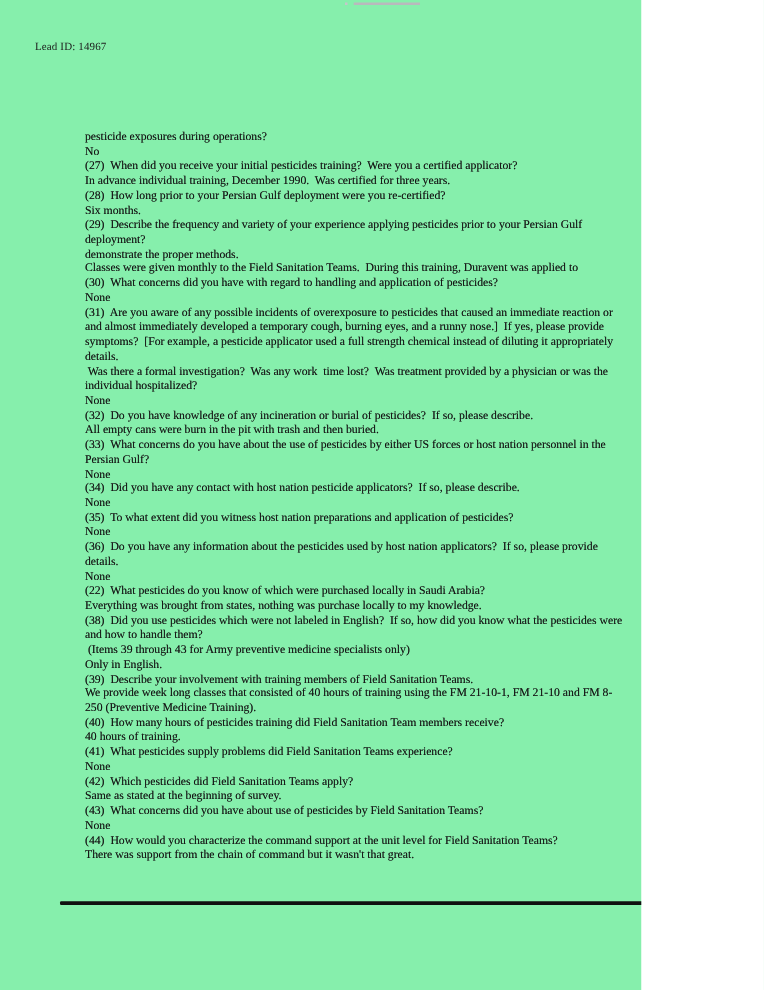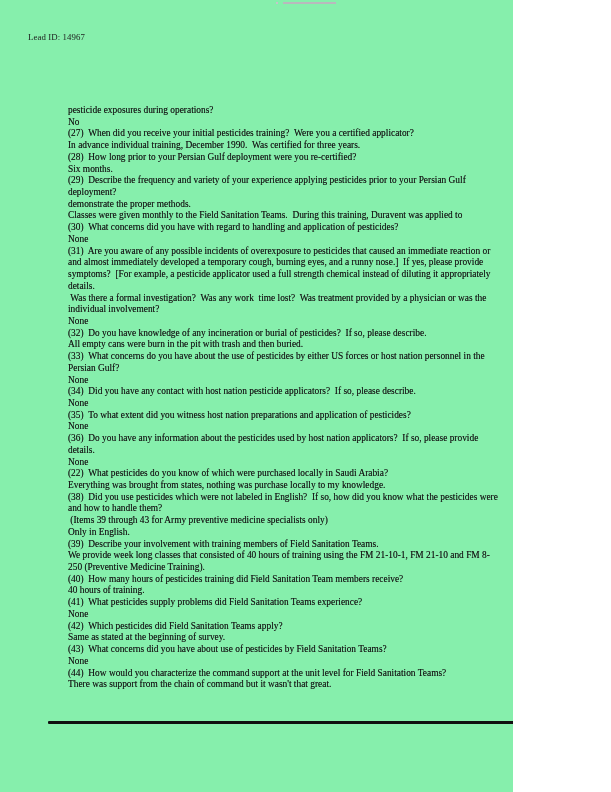--- a/index.html
+++ b/index.html
@@ -93,21 +93,21 @@
       <div class="doc-line">deployment?</div>
       <div class="doc-line">demonstrate the proper methods.</div>
       <div class="doc-line">Classes were given monthly to the Field Sanitation Teams.  During this training, Duravent was applied to</div>
       <div class="doc-line">(30)  What concerns did you have with regard to handling and application of pesticides?</div>
       <div class="doc-line">None</div>
       <div class="doc-line">(31)  Are you aware of any possible incidents of overexposure to pesticides that caused an immediate reaction or</div>
       <div class="doc-line">and almost immediately developed a temporary cough, burning eyes, and a runny nose.]  If yes, please provide</div>
       <div class="doc-line">symptoms?  [For example, a pesticide applicator used a full strength chemical instead of diluting it appropriately</div>
       <div class="doc-line">details.</div>
       <div class="doc-line"> Was there a formal investigation?  Was any work  time lost?  Was treatment provided by a physician or was the</div>
-      <div class="doc-line">individual involvement?</div>
+      <div class="doc-line">individual hospitalized?</div>
       <div class="doc-line">None</div>
       <div class="doc-line">(32)  Do you have knowledge of any incineration or burial of pesticides?  If so, please describe.</div>
       <div class="doc-line">All empty cans were burn in the pit with trash and then buried.</div>
       <div class="doc-line">(33)  What concerns do you have about the use of pesticides by either US forces or host nation personnel in the</div>
       <div class="doc-line">Persian Gulf?</div>
       <div class="doc-line">None</div>
       <div class="doc-line">(34)  Did you have any contact with host nation pesticide applicators?  If so, please describe.</div>
       <div class="doc-line">None</div>
       <div class="doc-line">(35)  To what extent did you witness host nation preparations and application of pesticides?</div>
       <div class="doc-line">None</div>

